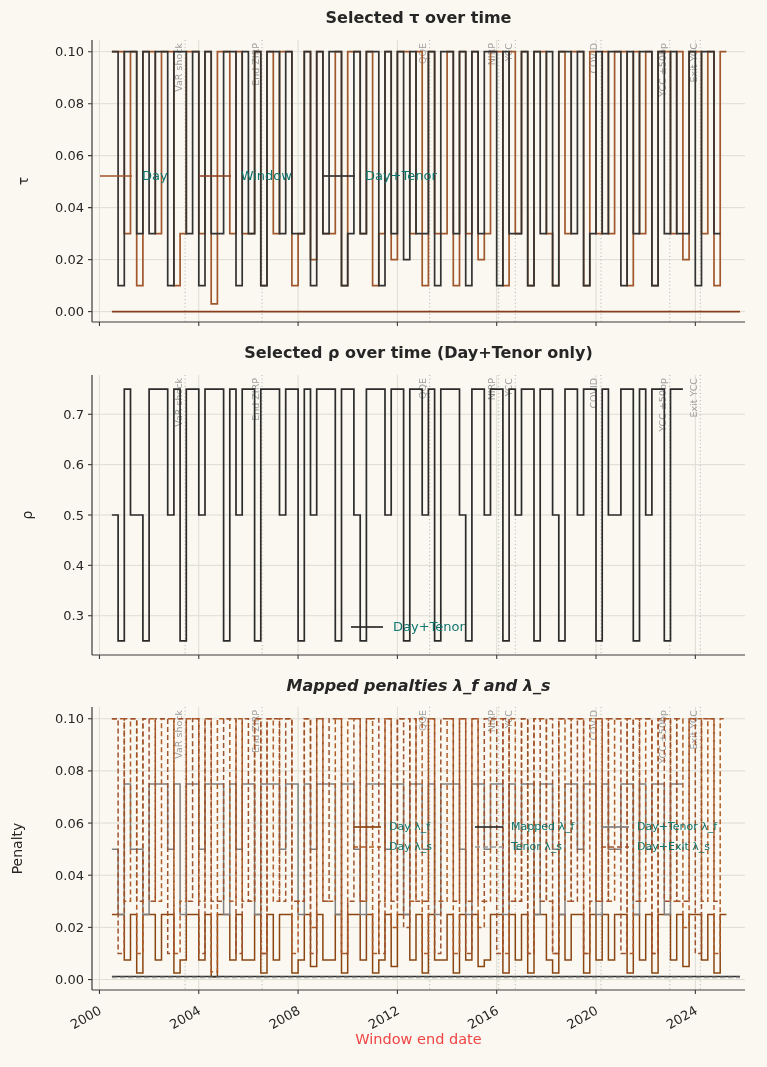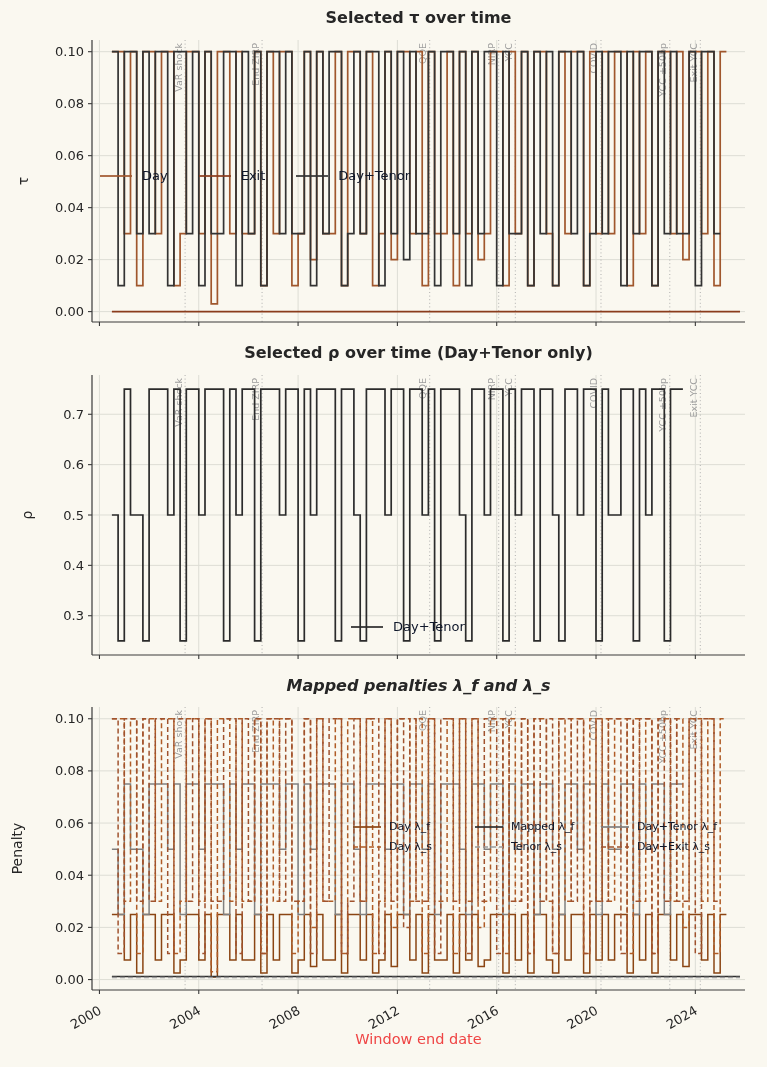--- a/index.html
+++ b/index.html
@@ -1,22 +1,22 @@
 <!DOCTYPE html>
 <html><head>
 <meta charset="utf-8">
 <style>
   html,body{margin:0;padding:0;background:#faf8f0;}
   .fig{position:relative;width:767px;height:1067px;background:#faf8f0;
-       font-family:"DejaVu Sans","Liberation Sans",sans-serif;color:#262626;overflow:hidden;}
+       font-family:"DejaVu Sans","Liberation Sans",sans-serif;color:#262626;overflow:hidden;border-radius:7px;}
   .panel{position:absolute;left:0;width:767px;}
   .chart-title{position:absolute;left:92px;width:653px;text-align:center;
        font-size:16px;font-weight:bold;color:#262626;}
   svg.canvas{position:absolute;left:0;top:0;}
-  .legend{position:absolute;display:flex;align-items:center;font-size:13px;color:#0f172a;z-index:5;}
+  .legend{position:absolute;display:flex;align-items:center;font-size:13px;color:#0f766e;z-index:5;}
   .legend .item{display:flex;align-items:center;margin-right:30px;white-space:nowrap;}
   .legend .swatch{display:inline-block;margin-right:9px;line-height:0;}
   .legend3{display:grid;grid-template-columns:122px 126px auto;grid-row-gap:7px;
        font-size:11px;align-items:center;text-align:right;}
   .legend3 .item{margin-right:0;}
   .legend3 .swatch{margin-right:7px;}
   .xlabel{position:absolute;left:92px;width:653px;text-align:center;font-size:14.5px;color:#ef4444;}
 </style>
 </head>
 <body>
@@ -88,21 +88,21 @@
       <span class="item">
         <span class="swatch"><svg width="34" height="12">
               <line x1="1" x2="33" y1="6" y2="6" stroke="#a0572d" stroke-width="1.7"></line>
             </svg></span>
         <span>Day</span>
       </span>
       <span class="item">
         <span class="swatch"><svg width="34" height="12">
               <line x1="1" x2="33" y1="6" y2="6" stroke="#8b3c1c" stroke-width="1.7"></line>
             </svg></span>
-        <span>Exit</span>
+        <span>Window</span>
       </span>
       <span class="item">
         <span class="swatch"><svg width="34" height="12">
               <line x1="1" x2="33" y1="6" y2="6" stroke="#333333" stroke-width="1.7"></line>
             </svg></span>
         <span>Day+Tenor</span>
       </span>
     </div>
   </div>
 

